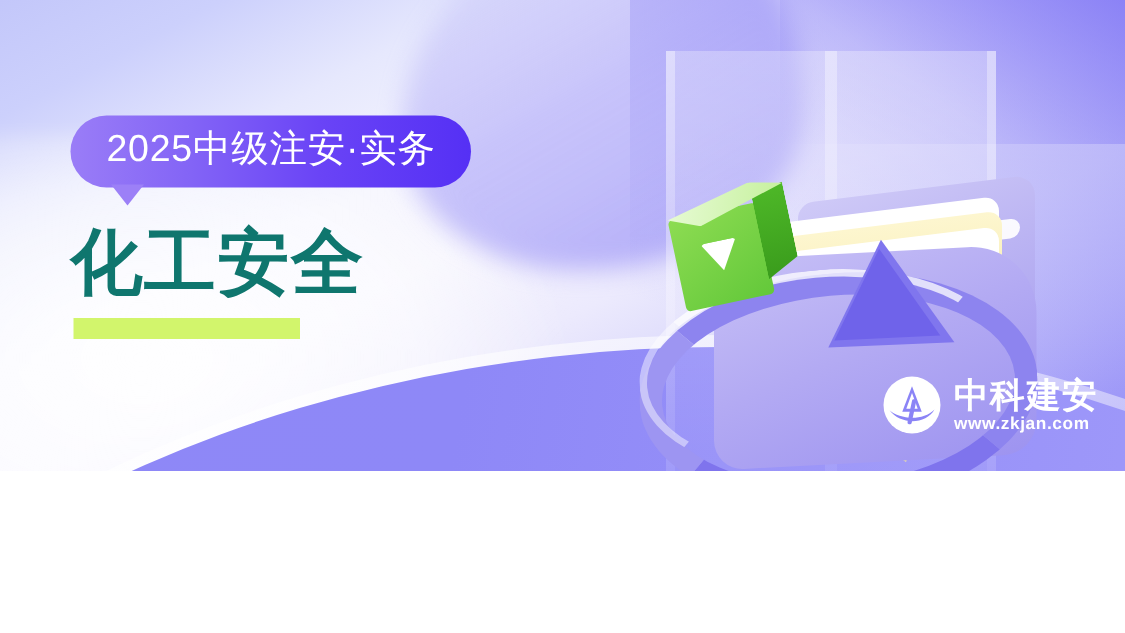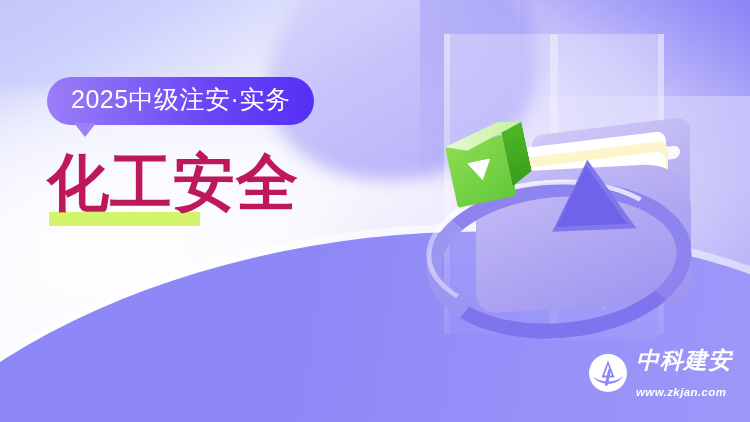--- a/index.html
+++ b/index.html
@@ -1,20 +1,20 @@
 <!DOCTYPE html>
 <html><head>
 <meta charset="utf-8">
 <style>
   html,body{margin:0;padding:0;background:#fff;}
   body{font-family:"Liberation Sans","DejaVu Sans",sans-serif;}
 
   #banner{
     position:relative;
-    width:750px;height:422px;
+    width:750px;height:314px;
     overflow:hidden;
     background:#c9ccfb;
   }
 
   
   .bg-base{
     position:absolute;inset:0;
     background:
       linear-gradient(152deg,
         #c3c7fa 0%,
@@ -194,23 +194,23 @@
     border-right:11px solid transparent;
     border-top:14px solid #9c80f7;
   }
 
   .title-block{position:absolute;left:47px;top:152px;}
   .title-row{position:relative;display:flex;align-items:flex-end;}
   .title-line{
     position:relative;
     font-family:"Liberation Serif","DejaVu Serif",serif;
     font-weight:700;
-    font-size:62px;
+    font-size:48px;
     line-height:1.02;
-    color:#be185d;
+    color:#0f766e;
     letter-spacing:1px;
     white-space:nowrap;
     z-index:2;
   }
   .hl{
     position:absolute;left:2px;top:60px;width:151px;height:14px;
     background:#d2f56c;z-index:1;
   }
   .title-line2{margin-top:14px;}
   .num-badge{
@@ -223,26 +223,26 @@
     font-family:"Liberation Sans",sans-serif;
     font-weight:700;
     font-size:23px;
     line-height:35px;
     text-align:center;
   }
 
   
   .logo{position:absolute;right:18px;bottom:24px;display:flex;align-items:center;}
   .logo-mark{width:40px;height:40px;margin-right:8px;}
-  .logo-txt{display:flex;flex-direction:column;justify-content:center;font-style:italic;}
+  .logo-txt{display:flex;flex-direction:column;justify-content:center;}
   .logo-name{
     color:#ffffff;font-size:23px;font-weight:700;letter-spacing:1px;line-height:1.08;
   }
   .logo-url{
-    color:#ffffff;font-size:11.5px;font-weight:700;letter-spacing:.4px;margin-top:13px;
+    color:#ffffff;font-size:11.5px;font-weight:700;letter-spacing:.4px;margin-top:2px;
   }
 </style>
 </head>
 <body>
 
 <div id="banner">
 
   <div class="bg-base"></div>
   <div class="bg-glow-left"></div>
   <div class="bg-blob"></div>

